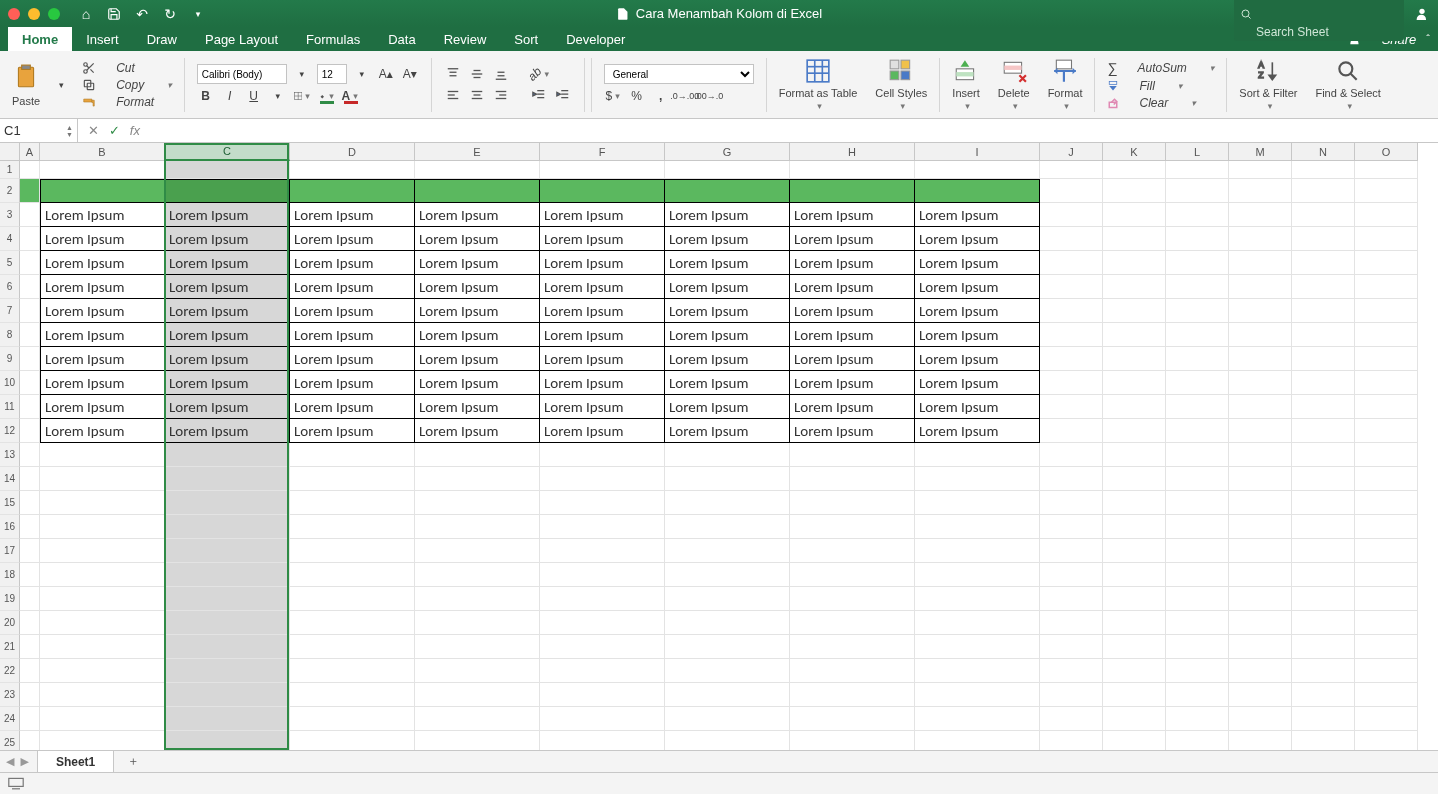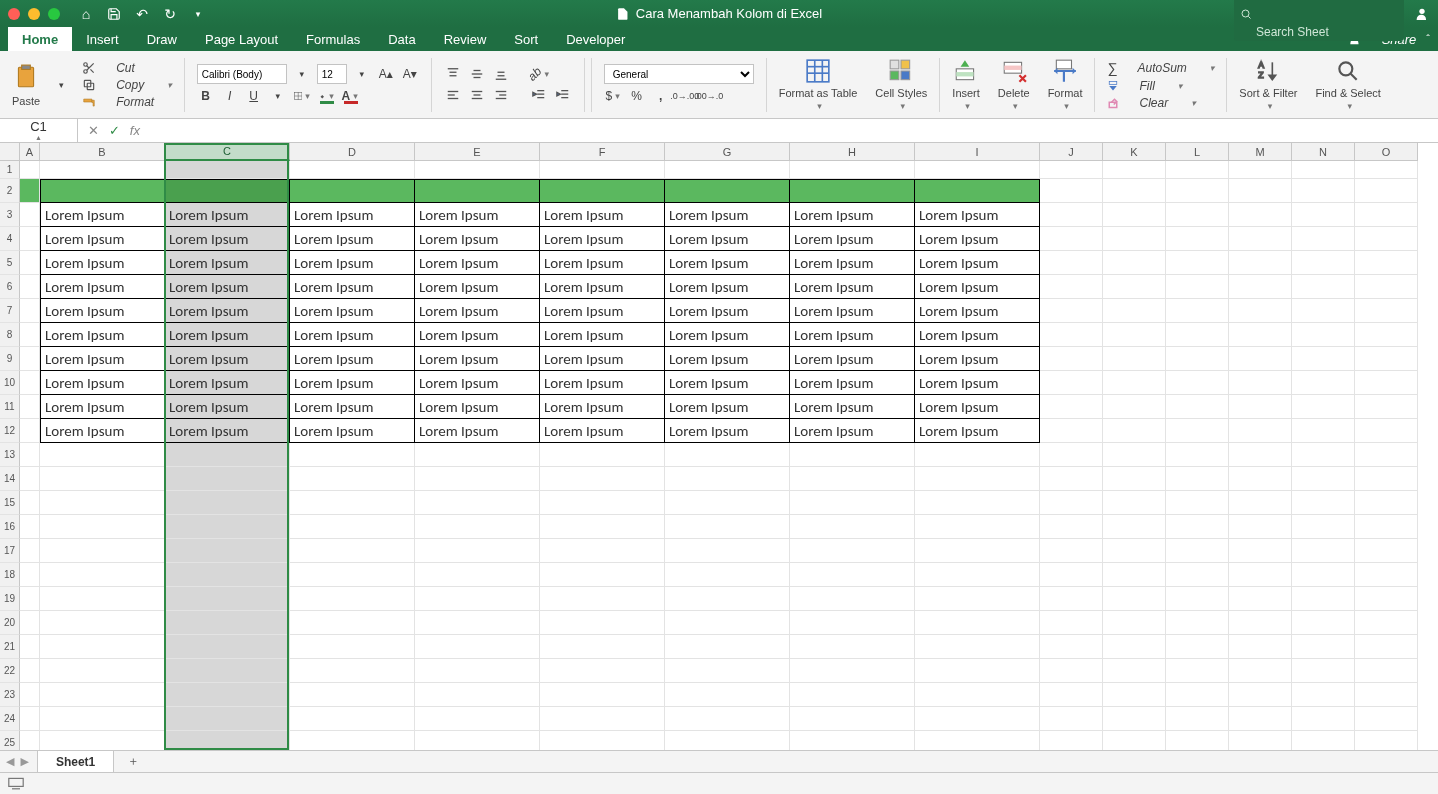--- a/index.html
+++ b/index.html
@@ -32,21 +32,21 @@
 .btn-txt { display:flex; align-items:center; gap:20px; cursor:default;font-style:italic; }
 .drop::after { content:"▾"; font-size:9px; color:#777; margin-left:3px; }
 .bigbtn { display:flex; flex-direction:column; align-items:center; justify-content:center; gap:3px; padding:0 6px; font-size:11px; line-height:1.1; text-align:center; cursor:default; }
 select.fake, input.fake { border:1px solid #c3c3c3; background:#fff; font-size:10px; padding:1px 4px; height:20px; }
 .mini { width:18px; height:18px; border:1px solid transparent; display:flex; align-items:center; justify-content:center; font-size:12px; cursor:default; }
 .greenbar { height:3px; width:14px; background:#2f8b46; position:absolute; bottom:0; left:2px; }
 .redbar { height:3px; width:14px; background:#c62828; position:absolute; bottom:0; left:2px; }
 
 
 .fxbar { height:24px; border-bottom:1px solid #c7c7c7; display:flex; align-items:center; background:#fff; }
-.namebox { width:78px; border-right:1px solid #c7c7c7; padding:0 4px; display:flex; align-items:center; justify-content:space-between; height:100%;flex-direction:column; }
+.namebox { width:78px; border-right:1px solid #c7c7c7; padding:0 4px; display:flex; align-items:center; justify-content:space-between; height:100%; }
 .namebox .ud { display:flex; flex-direction:column; font-size:7px; color:#777; line-height:7px; }
 .fxicons { display:flex; align-items:center; gap:10px; padding:0 10px; color:#888; }
 .fxinput { flex:1; padding:0 6px; font-size:12px; }
 
 
 .grid-wrap { position:relative; height:calc(794px - 27px - 24px - 68px - 24px - 22px - 22px); overflow:hidden; background:#fff; }
 .corner { position:absolute; left:0; top:0; width:20px; height:18px; background:#f1f1f1; border-right:1px solid #c7c7c7; border-bottom:1px solid #c7c7c7; }
 .colheads { position:absolute; left:20px; top:0; height:18px; display:flex; }
 .colhead { border-right:1px solid #c7c7c7; border-bottom:1px solid #c7c7c7; background:#f1f1f1; display:flex; align-items:center; justify-content:center; font-size:11px; color:#555; }
 .colhead.sel { background:#c3dcc9; color:#1d5f34; border-bottom:2px solid #2f8b46; }

